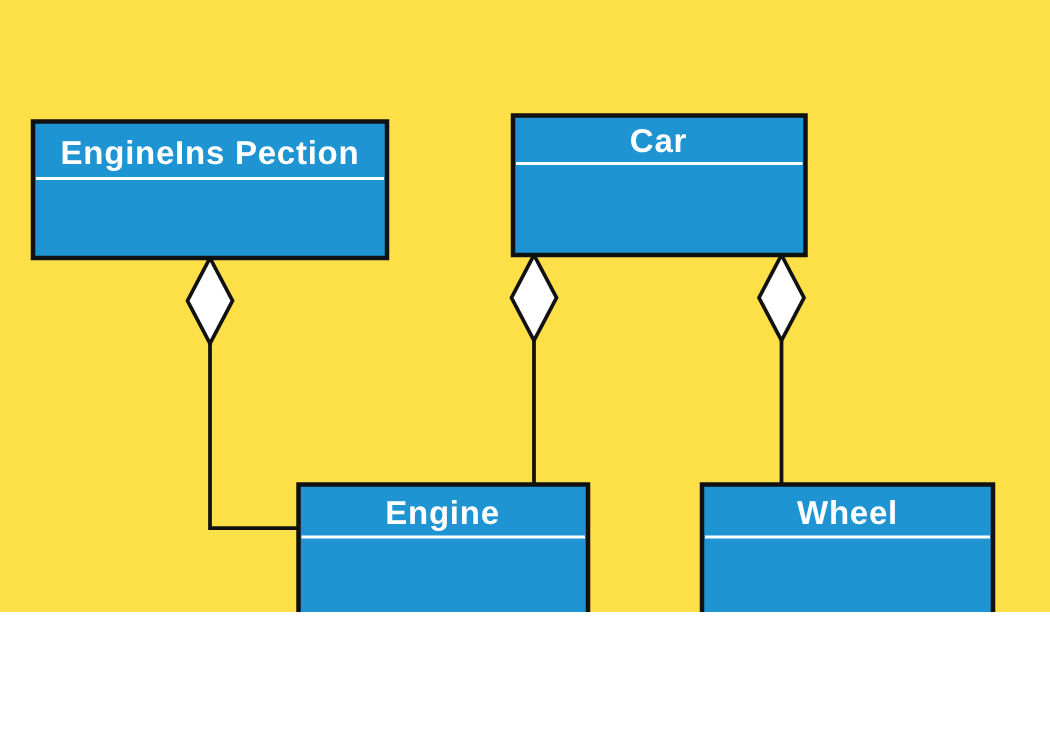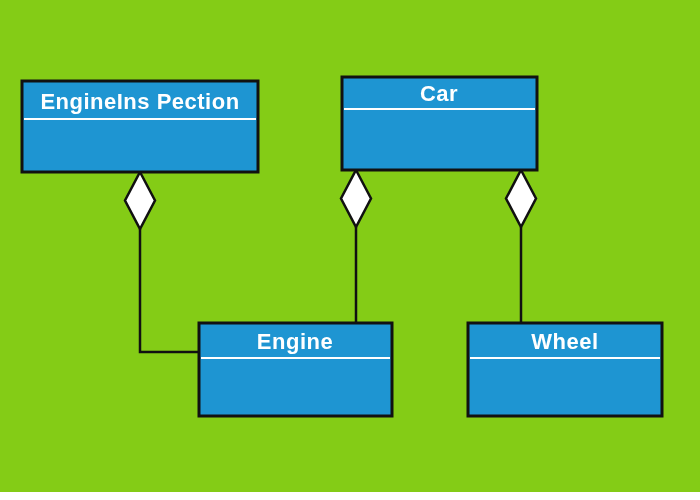--- a/index.html
+++ b/index.html
@@ -3,22 +3,22 @@
 <meta charset="utf-8">
 <style>
   html, body {
     margin: 0;
     padding: 0;
     background: #ffffff;
   }
   .stage {
     position: relative;
     width: 700px;
-    height: 492px;
-    background: #84cc16;
+    height: 408px;
+    background: #fde047;
     overflow: hidden;
   }
   svg { display: block; }
   .class-rect {
     fill: #1e95d2;
     stroke: #111111;
     stroke-width: 3;
   }
   .divider {
     stroke: #ffffff;

